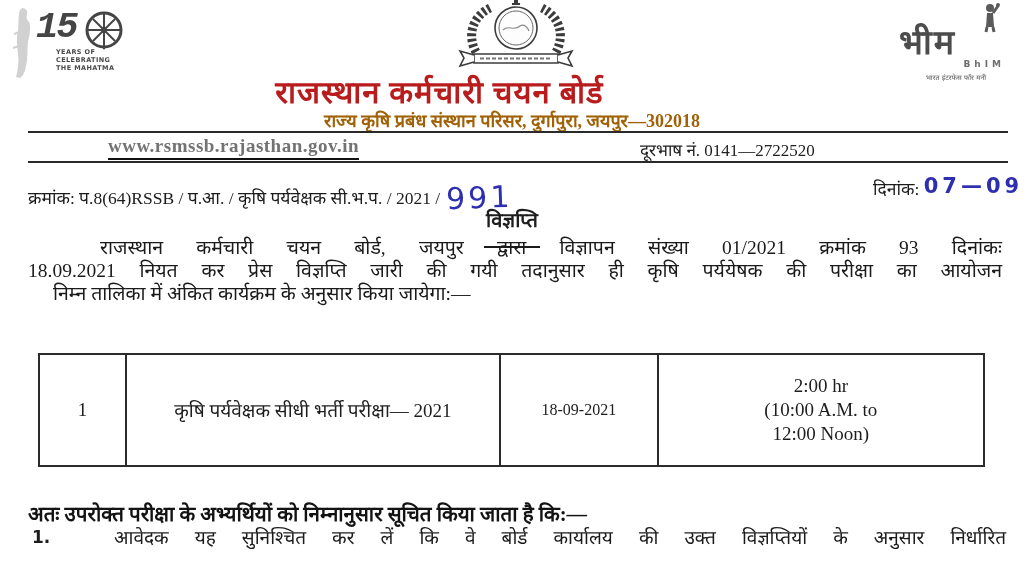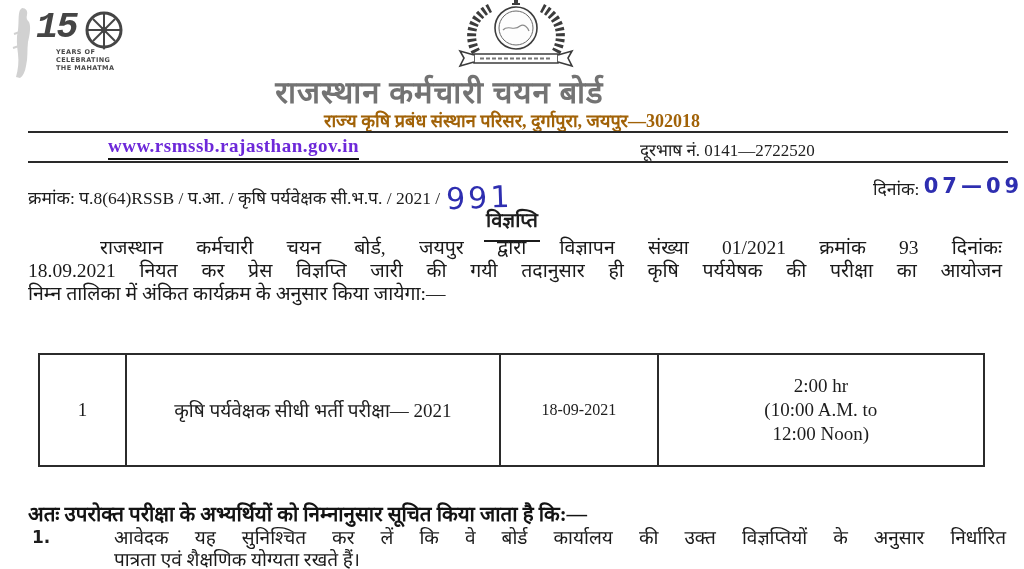--- a/index.html
+++ b/index.html
@@ -23,47 +23,47 @@
                font-family:"DejaVu Sans",sans-serif; text-align:center; }
   .bhim-figure { position:absolute; right:18px; top:0; }
   .bhim-hindi { position:absolute; left:6px; top:22px; font-size:34px; font-weight:bold;
                 color:#4c4c4c; letter-spacing:2px; line-height:34px; }
   .bhim-latin { position:absolute; right:14px; top:56px; font-size:9px; letter-spacing:4px;
                 color:#6e6e6e; font-weight:bold; }
   .bhim-tag { position:absolute; left:0; top:70px; width:126px; font-size:7px; color:#555; }
 
   
   .board-title { position:absolute; left:0; top:70px; width:879px; text-align:center;
-                 font-size:31px; font-weight:bold; letter-spacing:1px; color:#737373; }
+                 font-size:31px; font-weight:bold; letter-spacing:1px; color:#b91c1c; }
   .board-addr { position:absolute; left:0; top:108px; width:1024px; text-align:center;
                 font-size:18px; font-weight:bold; color:#a16207; }
   .rule { position:absolute; left:28px; width:980px; border-top:2px solid #2a2a2a; }
   .rule1 { top:131px; } .rule2 { top:161px; }
   .website { position:absolute; left:108px; top:135px; font-size:19px; font-weight:bold;
-             color:#6d28d9; border-bottom:2px solid #111; padding-bottom:1px; letter-spacing:.5px; }
+             color:#737373; border-bottom:2px solid #111; padding-bottom:1px; letter-spacing:.5px; }
   .phone { position:absolute; left:640px; top:138px; font-size:17px; color:#222; }
 
   
   .refline { position:absolute; left:28px; top:176px; width:996px; font-size:17.5px; color:#1b1b1b; }
   .hand { color:#2e2eb0; font-family:"DejaVu Sans",sans-serif; }
   .hand-num { display:inline-block; font-size:30px; letter-spacing:3px;
               transform:rotate(-2deg) translateY(4px); margin-left:6px; font-weight:500; }
   .dategrp { position:absolute; left:845px; top:0; white-space:nowrap; }
   .hand-date { display:inline-block; font-size:21px; letter-spacing:4px; font-weight:bold;
                transform:translateY(-2px); }
 
   
   .notice-head { position:absolute; left:0; top:206px; width:1024px; text-align:center; }
   .notice-head span { display:inline-block; font-size:20px; font-weight:bold;
-                      border-bottom:2px solid #1b1b1b; padding:0 2px 7px; }
+                      border-bottom:2px solid #1b1b1b; padding:0 2px 13px; }
   .para { position:absolute; left:28px; top:236px; width:974px; font-size:19.5px;
           line-height:23px; color:#1a1a1a; }
   .jline { text-align:justify; text-align-last:justify; }
   .jline.first { padding-left:72px; }
-  .jline.last { text-align:center; text-align-last:left; }
+  .jline.last { text-align:center; text-align-last:left;margin-left:25px; }
 
   
   table.exam { position:absolute; left:38px; top:353px; width:947px; border-collapse:collapse; }
   table.exam th, table.exam td { border:2px solid #2b2b2b; padding:2px 4px; }
   table.exam th { font-size:19px; font-weight:bold; height:32px; color:#141414; }
   td.c-sno  { width:87px;  text-align:center; font-size:19px; }
   td.c-name { width:375px; text-align:center; font-size:19px; }
   td.c-date { width:158px; text-align:center; font-size:16px; font-family:"Liberation Serif",serif; }
   td.c-time { width:327px; text-align:center; font-size:19px; line-height:24px;
               font-family:"Liberation Serif",serif; }
@@ -114,20 +114,32 @@
       <path d="M57,30 C62,24 68,32 74,26 C78,23 82,28 83,31" stroke="#8a8a8a" stroke-width="1.2"></path>
       <path d="M66,4 L74,4 M68,1 L72,1" stroke-width="2"></path>
       <circle cx="70" cy="3" r="1.6" fill="#3c3c3c"></circle>
       <path d="M28,54 L112,54 L112,63 L28,63 Z" stroke-width="1.6" fill="#fff"></path>
       <path d="M28,55 L14,51 L18,58 L14,66 L28,62" stroke-width="1.6" fill="#fff"></path>
       <path d="M112,55 L126,51 L122,58 L126,66 L112,62" stroke-width="1.6" fill="#fff"></path>
       <path d="M34,58.5 L106,58.5" stroke="#777" stroke-width="2" stroke-dasharray="4 2"></path>
     </g>
   </svg>
 
+  <div class="bhim-logo">
+    <svg class="bhim-figure" width="24" height="30" viewBox="0 0 24 30">
+      <circle cx="13" cy="5" r="4" fill="#5a5a5a"></circle>
+      <path d="M10,10 L16,10 L17,24 L9,24 Z" fill="#5a5a5a"></path>
+      <path d="M16,10 L21,3" stroke="#5a5a5a" stroke-width="3"></path>
+      <circle cx="21" cy="2" r="2" fill="#5a5a5a"></circle>
+      <path d="M10,24 L9,29 M16,24 L17,29" stroke="#5a5a5a" stroke-width="3"></path>
+    </svg>
+    <div class="bhim-hindi">भीम</div>
+    <div class="bhim-latin">BhIM</div>
+    <div class="bhim-tag">भारत इंटरफेस फॉर मनी</div>
+  </div>
 
   <div class="board-title">राजस्थान कर्मचारी चयन बोर्ड</div>
   <div class="board-addr">राज्य कृषि प्रबंध संस्थान परिसर, दुर्गापुरा, जयपुर—302018</div>
 
   <div class="rule rule1"></div>
   <div class="website">www.rsmssb.rajasthan.gov.in</div>
   <div class="phone">दूरभाष नं. 0141—2722520</div>
   <div class="rule rule2"></div>
 
   <div class="refline">
@@ -161,17 +173,16 @@
       </td>
     </tr>
   </tbody>
     </table>
 
   <div class="foot-intro">अतः उपरोक्त परीक्षा के अभ्यर्थियों को निम्नानुसार सूचित किया जाता है कि:—</div>
   <div class="foot-item">
     <div class="num">1.</div>
     <div class="txt">
       <div class="jline">आवेदक यह सुनिश्चित कर लें कि वे बोर्ड कार्यालय की उक्त विज्ञप्तियों के अनुसार निर्धारित</div>
-      <div class="jline last">पात्रता एवं शैक्षणिक योग्यता रखते हैं।</div>
     </div>
   </div>
 
 </div>
 
 </body></html>

